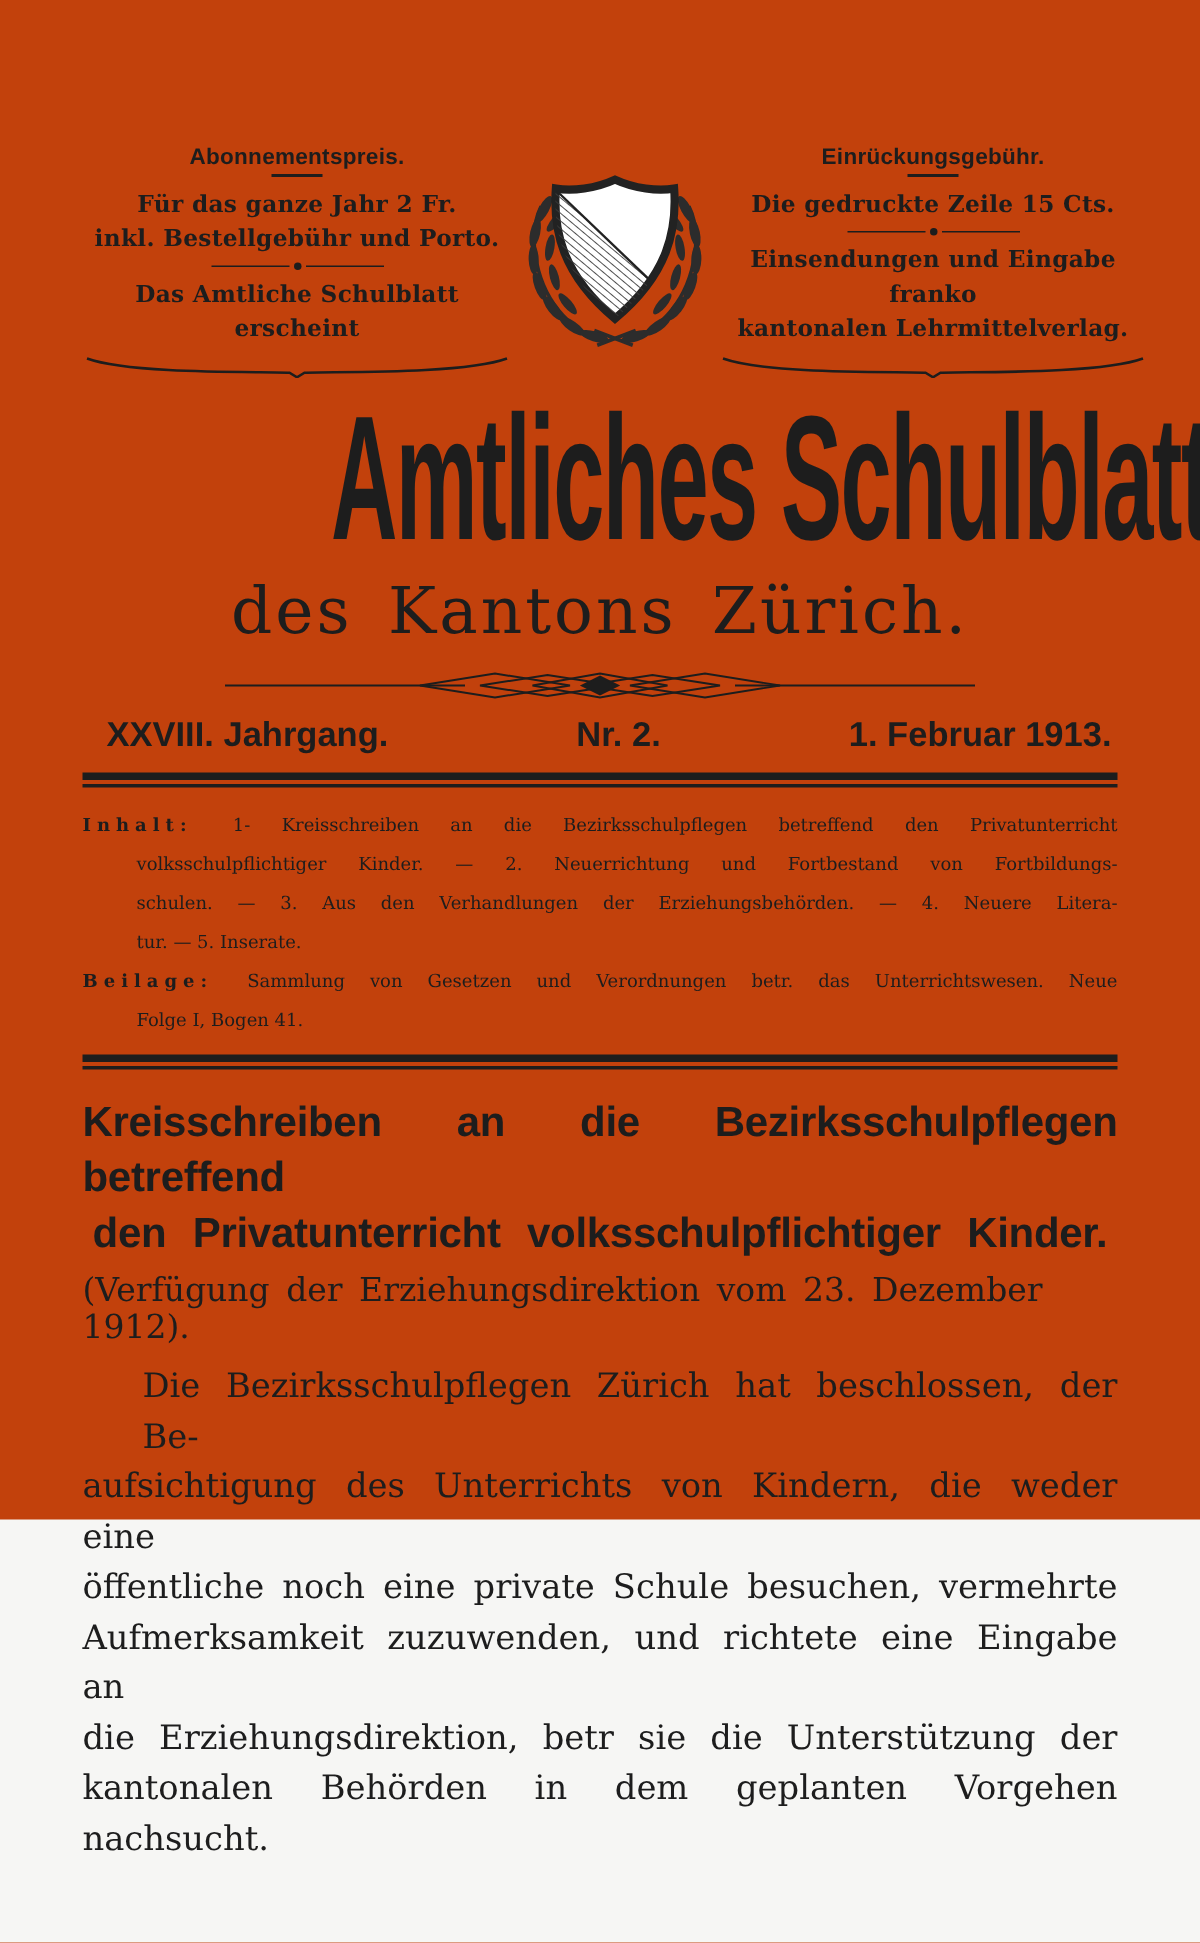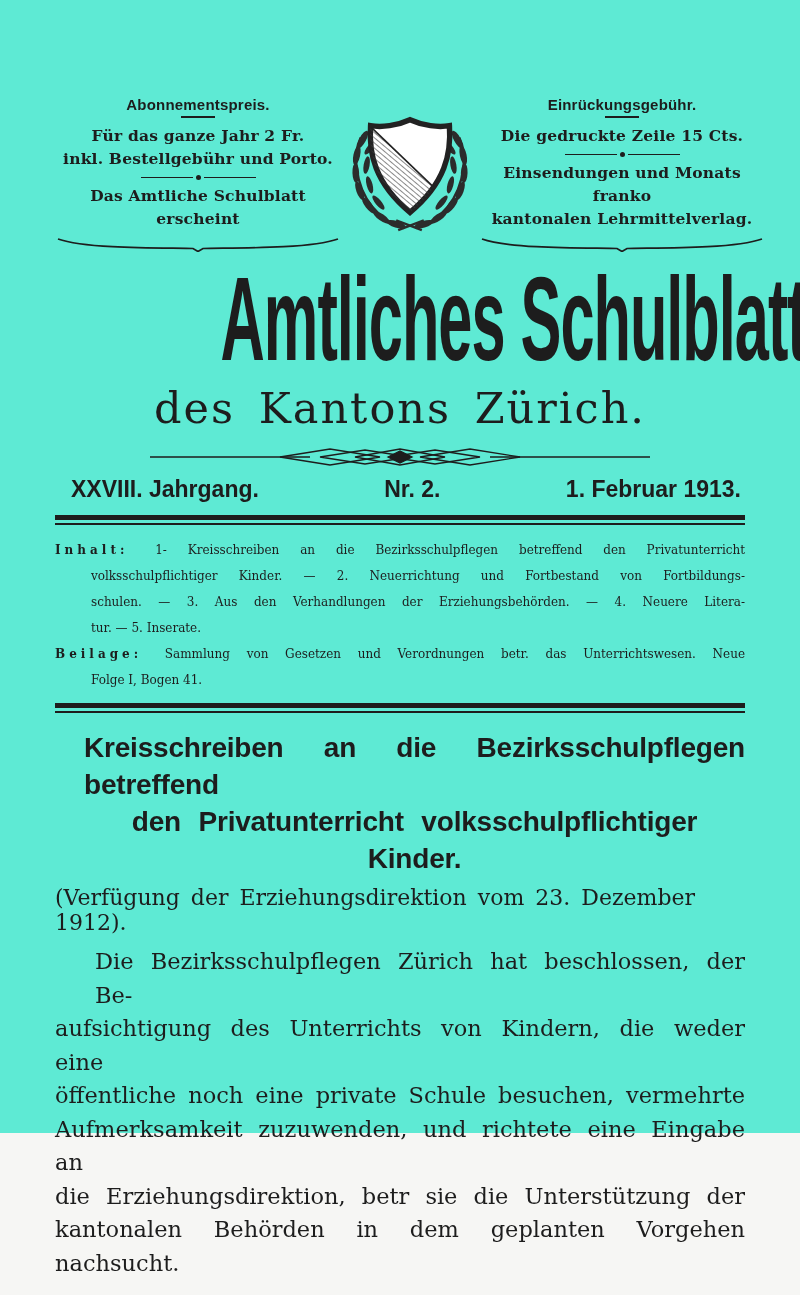--- a/index.html
+++ b/index.html
@@ -4,22 +4,22 @@
 <style>
   html,body{margin:0;padding:0;}
   body{
     width:800px;height:1295px;
     background:#f6f6f4;
     font-family:"DejaVu Serif", serif;
     color:#1d1d1d;
     overflow:hidden;
   }
   .page{
-    width:800px;height:1133px;
-    background:#5eead4;
+    width:800px;height:1013px;
+    background:#c2410c;
     box-sizing:border-box;
     padding:96px 55px 17px 55px;
     position:relative;
   }
 
   
   .masthead{display:flex;justify-content:space-between;align-items:flex-start;}
   .mast-col{width:292px;text-align:center;}
   .mast-heading{
     font-family:"Liberation Sans", sans-serif;
@@ -65,21 +65,21 @@
   .toc-line{text-align:justify;text-align-last:justify;}
   .toc-line.last{text-align-last:left;}
   .toc-line.cont{padding-left:36px;}
   .toc-label{letter-spacing:4px;font-weight:bold;margin-right:6px;}
   .rule-double.second{margin-top:10px;}
 
   
   .article-heading{
     margin-top:16px;
     font-family:"Liberation Sans", sans-serif;font-weight:bold;
-    font-size:28px;line-height:37px;letter-spacing:-.2px;margin-left:29px;
+    font-size:28px;line-height:37px;letter-spacing:-.2px;
   }
   .heading-line{text-align:justify;text-align-last:justify;word-spacing:4px;}
   .heading-line:last-child{text-align:center;text-align-last:center;word-spacing:10px;}
   .article-dateline{
     text-align:left;font-size:22px;margin-top:8px;word-spacing:4px;
   }
   .article-body{margin-top:10px;font-size:22.5px;line-height:33.5px;}
   .paragraph{margin:0;}
   .p-line{text-align:justify;text-align-last:justify;word-spacing:3px;}
   .p-line.first{padding-left:40px;}
@@ -170,21 +170,21 @@
       <div class="mast-rule"></div>
       <div>
           <div class="mast-line">Die gedruckte Zeile 15 Cts.</div>
         </div>
       <div class="dot-divider">
         <span class="dash"></span>
         <span class="dot"></span>
         <span class="dash"></span>
       </div>
       <div>
-          <div class="mast-line">Einsendungen und Monats franko</div>
+          <div class="mast-line">Einsendungen und Eingabe franko</div>
           <div class="mast-line">kantonalen Lehrmittelverlag.</div>
         </div>
       <svg class="underbrace" width="286" height="16" viewBox="0 0 286 16">
         <path d="M3,3 C34,14 122,11.5 138,12.5 L143,15.5 L148,12.5 C164,11.5 252,14 283,3" fill="none" stroke="#1d1d1d" stroke-width="1.7"></path>
       </svg>
     </div>
   </div>
 
   <div class="main-title">Amtliches Schulblatt</div>
   <div class="sub-title">des Kantons Zürich.</div>

